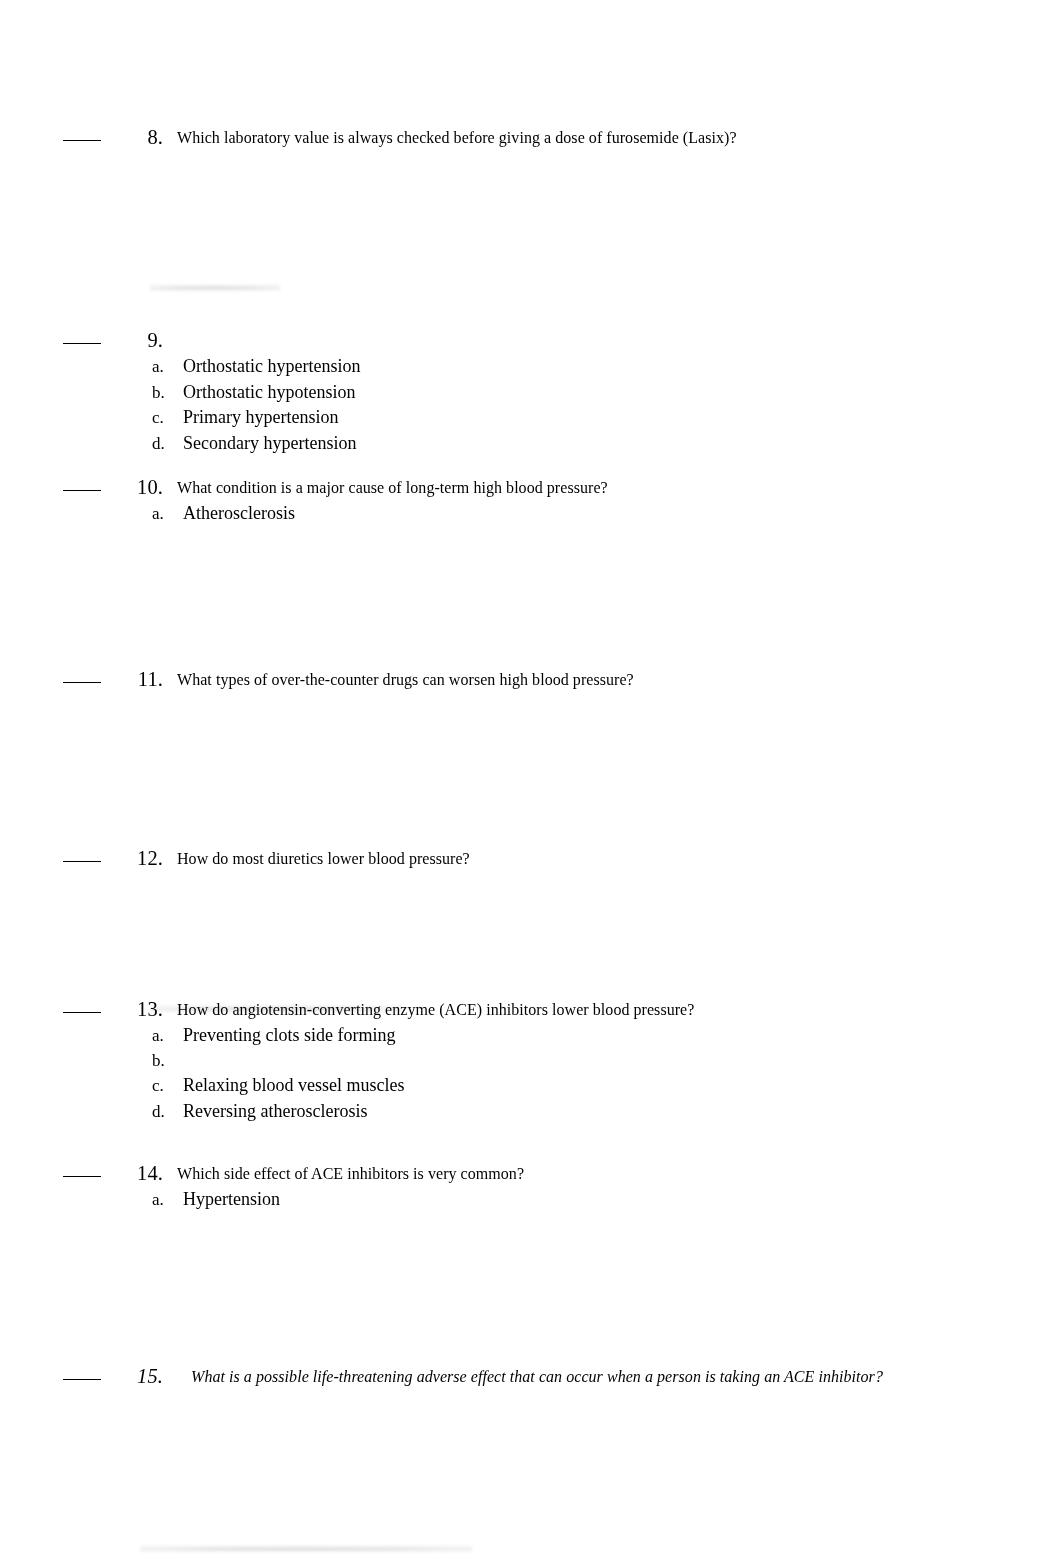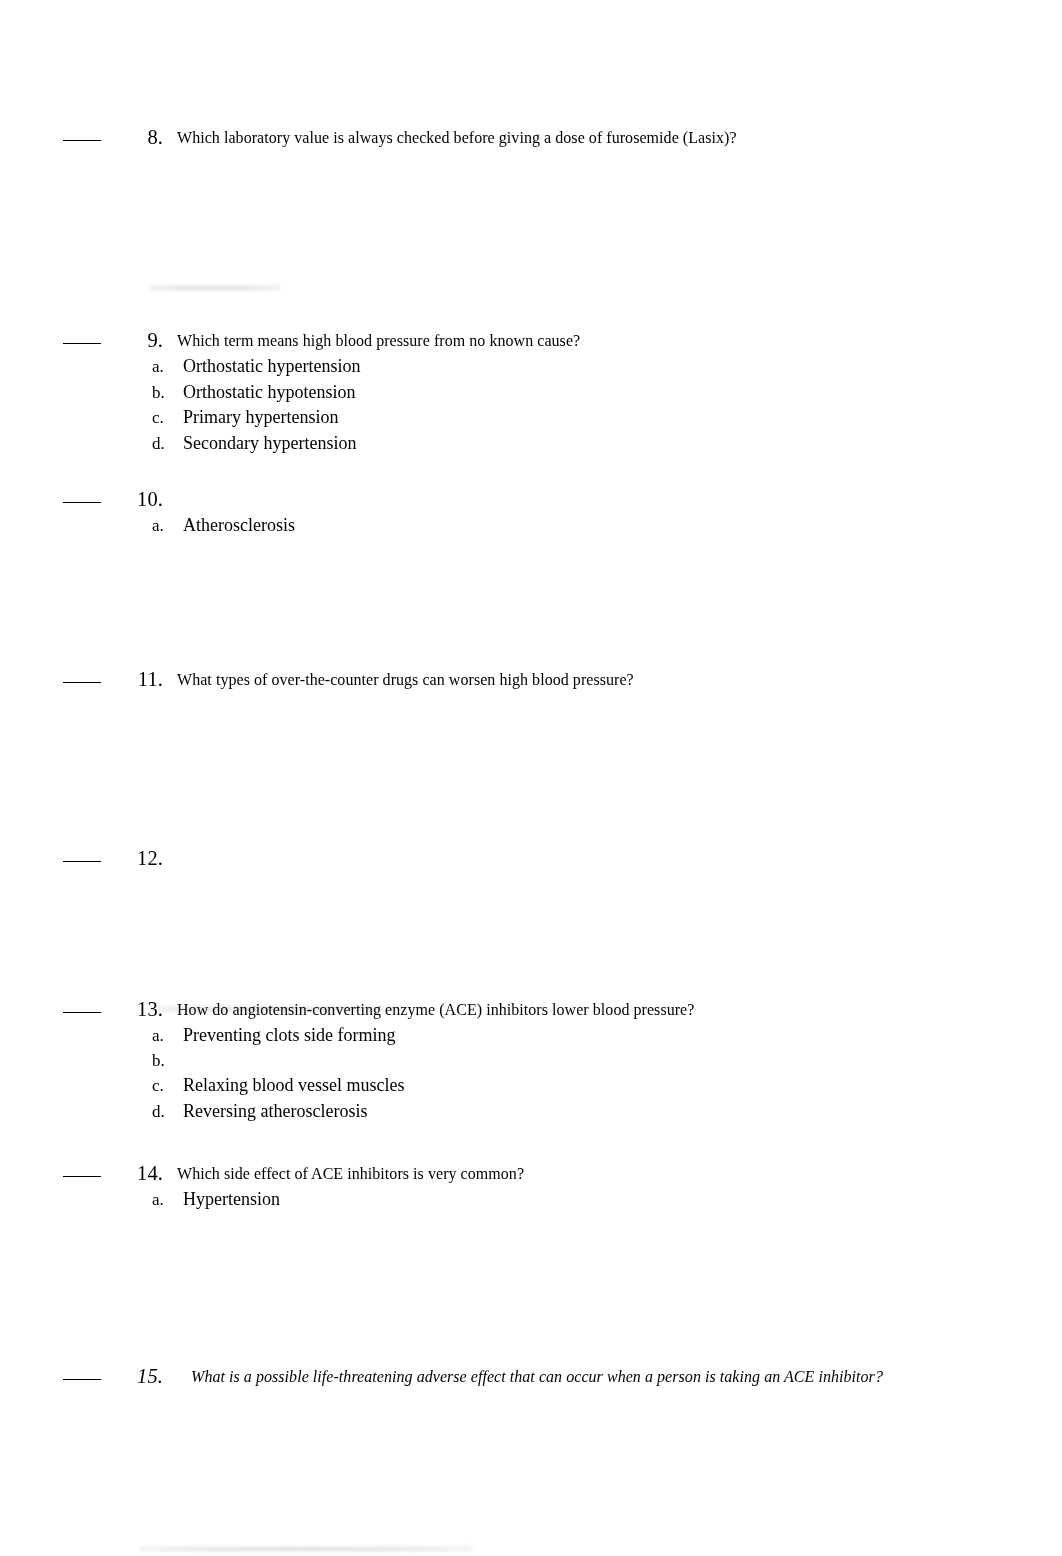--- a/index.html
+++ b/index.html
@@ -131,21 +131,20 @@
       <div class="answer-blank"></div>
       <div class="qnum">8.</div>
       <div class="qtext">Which laboratory value is always checked before giving a dose of furosemide (Lasix)?</div>
     </div>
   </div>
 
   <div class="qblock" style="top:327px;">
     <div class="qrow">
       <div class="answer-blank"></div>
       <div class="qnum">9.</div>
-      <div class="qtext">Which term means high blood pressure from no known cause?</div>
     </div>
     <ul class="options">
       <li class="opt">
         <span class="opt-letter">a.</span>
         <span class="opt-text">Orthostatic hypertension</span>
       </li>
       <li class="opt">
         <span class="opt-letter">b.</span>
         <span class="opt-text">Orthostatic hypotension</span>
       </li>
@@ -153,24 +152,25 @@
         <span class="opt-letter">c.</span>
         <span class="opt-text">Primary hypertension</span>
       </li>
       <li class="opt">
         <span class="opt-letter">d.</span>
         <span class="opt-text">Secondary hypertension</span>
       </li>
     </ul>
   </div>
 
-  <div class="qblock" style="top:486px;">
+  <div class="qblock" style="top:474px;">
     <div class="qrow">
       <div class="answer-blank"></div>
       <div class="qnum">10.</div>
+      <div class="qtext">What condition is a major cause of long-term high blood pressure?</div>
     </div>
     <ul class="options">
       <li class="opt">
         <span class="opt-letter">a.</span>
         <span class="opt-text">Atherosclerosis</span>
       </li>
     </ul>
   </div>
 
   <div class="qblock" style="top:666px;">
@@ -178,20 +178,21 @@
       <div class="answer-blank"></div>
       <div class="qnum">11.</div>
       <div class="qtext">What types of over-the-counter drugs can worsen high blood pressure?</div>
     </div>
   </div>
 
   <div class="qblock" style="top:845px;">
     <div class="qrow">
       <div class="answer-blank"></div>
       <div class="qnum">12.</div>
+      <div class="qtext">How do most diuretics lower blood pressure?</div>
     </div>
   </div>
 
   <div class="qblock" style="top:996px;">
     <div class="qrow">
       <div class="answer-blank"></div>
       <div class="qnum">13.</div>
       <div class="qtext">How do angiotensin-converting enzyme (ACE) inhibitors lower blood pressure?</div>
     </div>
     <ul class="options">

